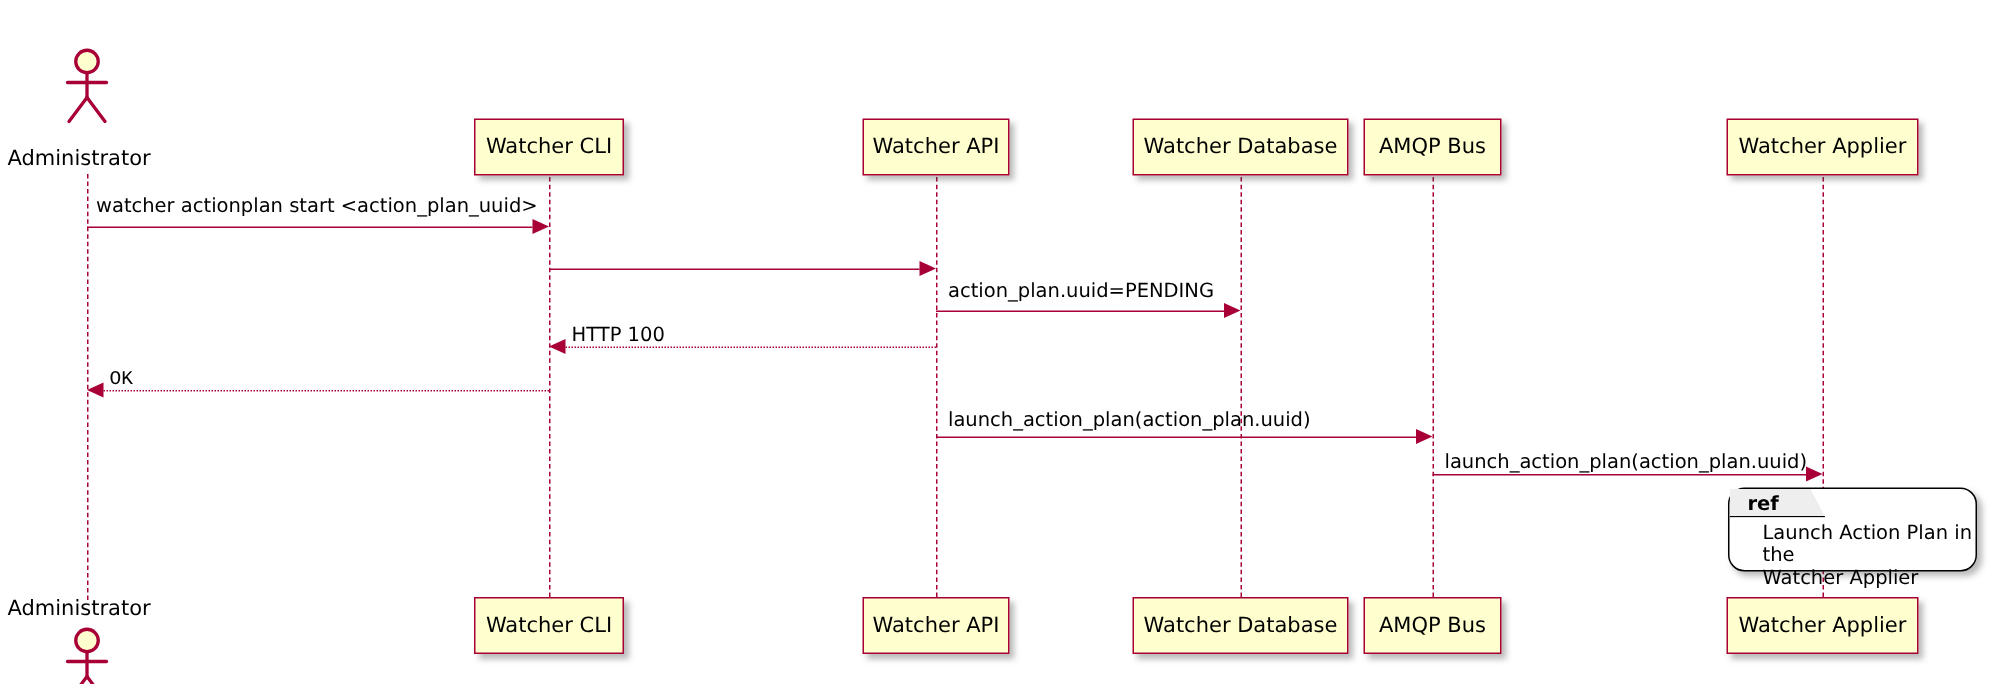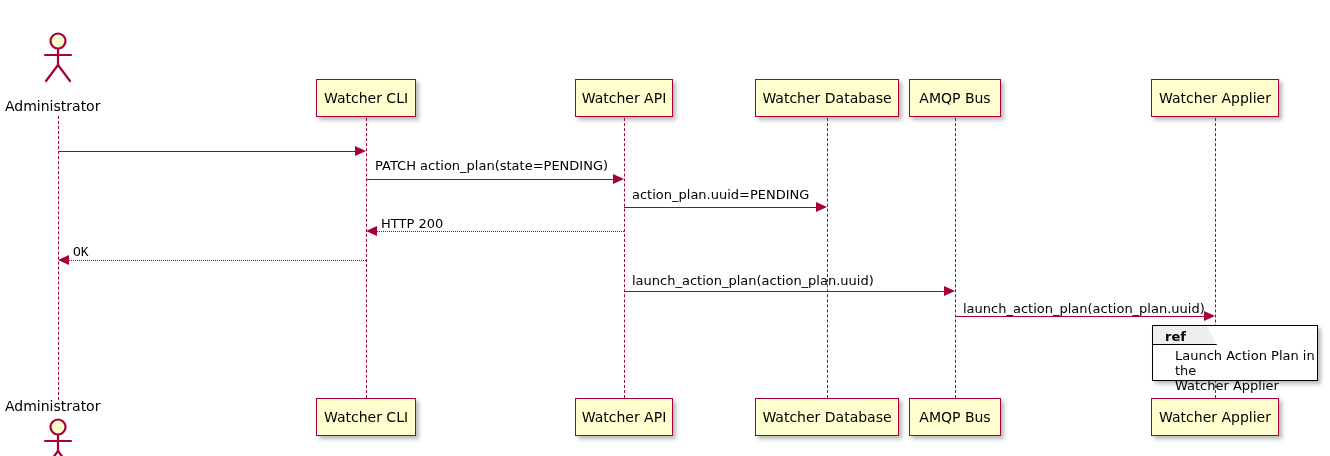--- a/index.html
+++ b/index.html
@@ -173,45 +173,45 @@
   <div class="participant" style="left:1151px; top:51px; width:128px;">Watcher Applier</div>
 
   <div class="participant" style="left:316px; top:370px; width:100px;">Watcher CLI</div>
   <div class="participant" style="left:575px; top:370px; width:98px;">Watcher API</div>
   <div class="participant" style="left:755px; top:370px; width:144px;">Watcher Database</div>
   <div class="participant" style="left:909px; top:370px; width:92px;">AMQP Bus</div>
   <div class="participant" style="left:1151px; top:370px; width:128px;">Watcher Applier</div>
 
   <div class="msg-line" style="left:58px; top:123px; width:297px;"></div>
   <div class="arrow-head right" style="left:355px; top:118px;"></div>
+  <div class="msg-label" style="left:64px; top:103px;">watcher actionplan start &lt;action_plan_uuid&gt;</div>
 
   <div class="msg-line" style="left:366px; top:151px; width:247px;"></div>
   <div class="arrow-head right" style="left:613px; top:146px;"></div>
-  <div class="msg-label" style="left:375px; top:131px;">PATCH action_plan(state=PENDING)</div>
 
   <div class="msg-line" style="left:624px; top:179px; width:192px;"></div>
   <div class="arrow-head right" style="left:816px; top:174px;"></div>
   <div class="msg-label" style="left:632px; top:160px;">action_plan.uuid=PENDING</div>
 
   <div class="msg-line dotted" style="left:377px; top:203px; width:247px;"></div>
   <div class="arrow-head left" style="left:366px; top:198px;"></div>
-  <div class="msg-label" style="left:381px; top:189px;">HTTP 200</div>
+  <div class="msg-label" style="left:381px; top:189px;">HTTP 100</div>
 
   <div class="msg-line dotted" style="left:69px; top:232px; width:297px;"></div>
   <div class="arrow-head left" style="left:58px; top:227px;"></div>
   <div class="msg-label" style="left:73px; top:218px;font-family:Liberation Mono, monospace;">OK</div>
 
   <div class="msg-line" style="left:624px; top:263px; width:320px;"></div>
   <div class="arrow-head right" style="left:944px; top:258px;"></div>
   <div class="msg-label" style="left:632px; top:246px;">launch_action_plan(action_plan.uuid)</div>
 
   <div class="msg-line" style="left:955px; top:288px; width:249px;"></div>
   <div class="arrow-head right" style="left:1204px; top:283px;"></div>
   <div class="msg-label" style="left:963px; top:274px;">launch_action_plan(action_plan.uuid)</div>
 
-  <div class="ref-box" style="left:1152px; top:297px; width:166px; height:56px;">
+  <div class="ref-box" style="left:1152px; top:297px; width:166px; height:56px;border-radius:11px;">
     <div class="ref-tab-clip" style="width:64px;"></div>
     <div class="ref-tab-label" style="left:12px; top:4px;">ref</div>
     <div class="ref-body" style="left:22px; top:22px; width:158px;">Launch Action Plan in the
 Watcher Applier</div>
   </div>
 
 </div>
 
 </body></html>

